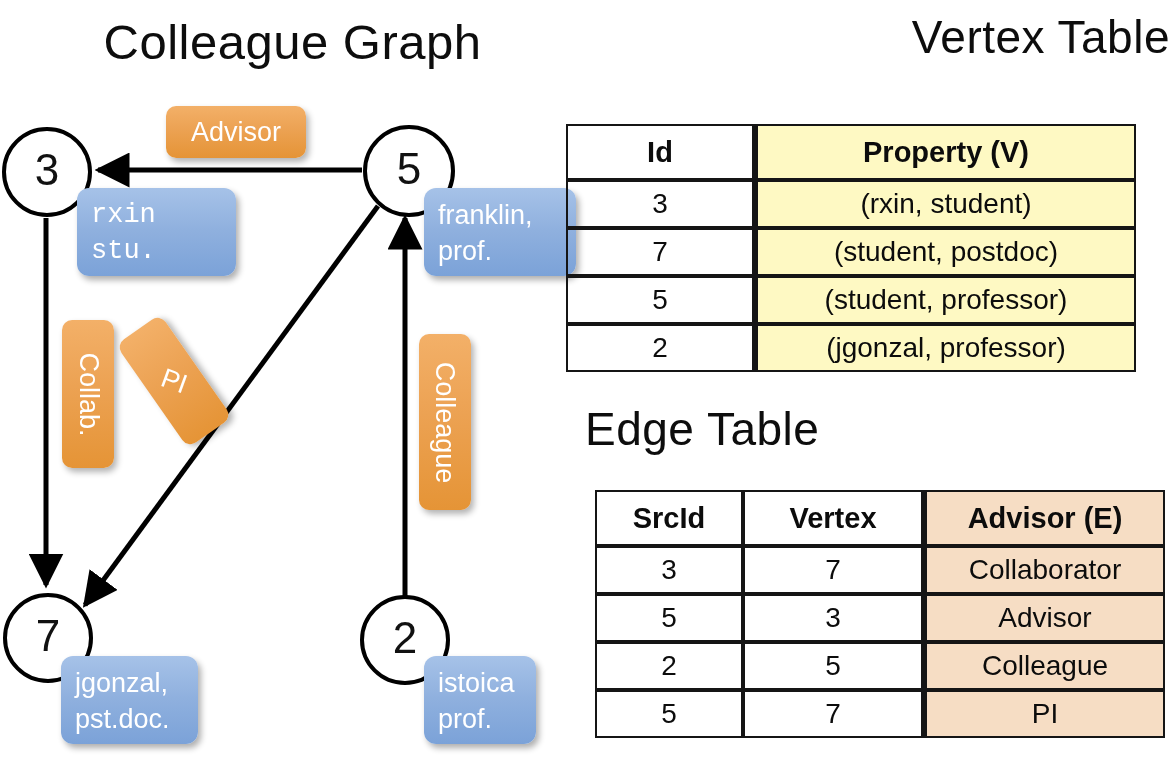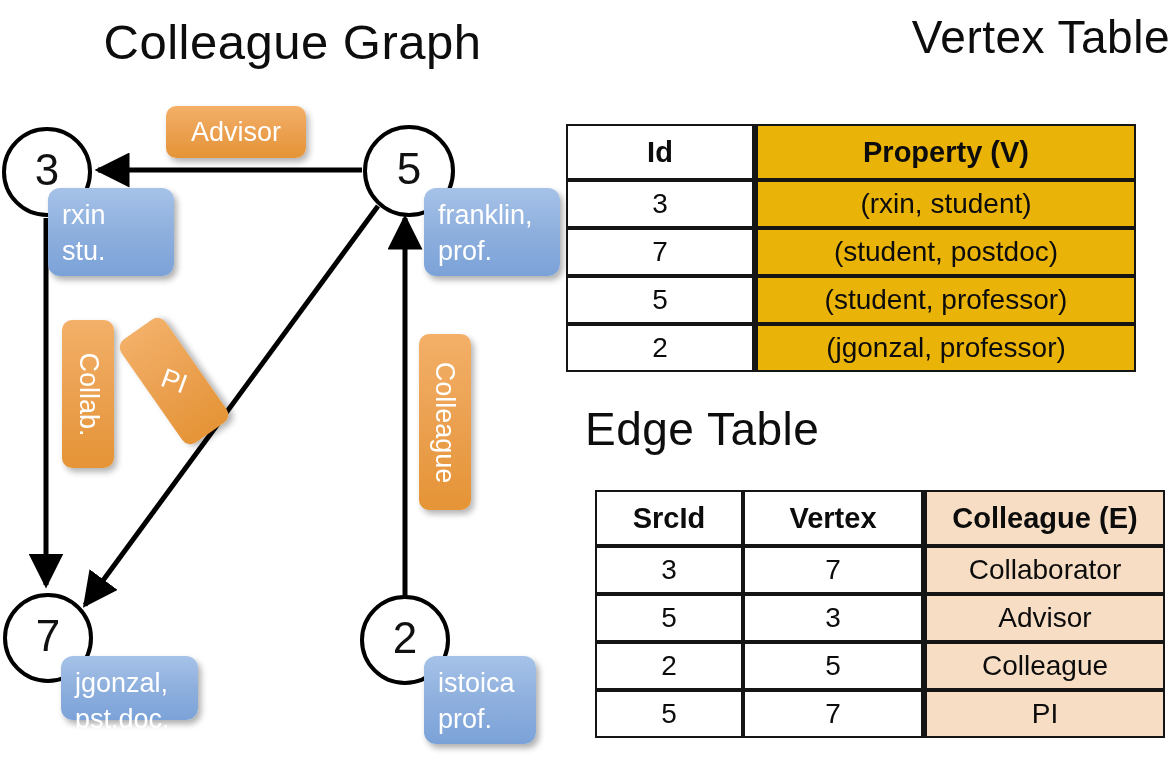--- a/index.html
+++ b/index.html
@@ -130,21 +130,21 @@
     padding: 0;
     height: 44px;
     vertical-align: middle;
   }
   .tbl th {
     font-weight: 700;
     font-size: 29px;
     height: 52px;
   }
   .sep-col { border-left-width: 4px !important; }
-  .fill-blue  { background: #eab308; }
+  .fill-blue  { background: #fef9c3; }
   .fill-peach { background: #f6ddc4; }
 
   #vertex-table { left: 566px; top: 100px; width: 570px; margin-top: 24px; }
   #edge-table   { left: 595px; top: 490px; width: 570px; }
 </style>
 </head>
 <body>
 
 <div class="title" id="title-property-graph">Colleague Graph</div>
 
@@ -176,27 +176,27 @@
   <div class="node" id="node-5" style="left:363px; top:125px; width:92px; height:92px;">
     <span class="node-label">5</span>
   </div>
   <div class="node" id="node-7" style="left:3px; top:593px; width:90px; height:90px;">
     <span class="node-label">7</span>
   </div>
   <div class="node" id="node-2" style="left:360px; top:595px; width:90px; height:90px;">
     <span class="node-label">2</span>
   </div>
 
-  <div class="prop-box" style="left:48px; top:188px; width:126px; height:88px;">rxin
+  <div class="prop-box" style="left:77px; top:188px; width:159px; height:88px;font-family:Liberation Mono, monospace;">rxin
 stu.</div>
 
-  <div class="prop-box" style="left:424px; top:188px; width:136px; height:88px;">franklin,
+  <div class="prop-box" style="left:424px; top:188px; width:152px; height:88px;">franklin,
 prof.</div>
 
-  <div class="prop-box" style="left:61px; top:656px; width:137px; height:64px;">jgonzal,
+  <div class="prop-box" style="left:61px; top:656px; width:137px; height:88px;">jgonzal,
 pst.doc.</div>
 
   <div class="prop-box" style="left:424px; top:656px; width:112px; height:88px;">istoica
 prof.</div>
 
   <div class="edge-chip" style="left:166px; top:106px; width:140px; height:52px;">
     <span>Advisor</span>
   </div>
 
   <div class="edge-chip chip-vertical" style="left:62px; top:320px; width:52px; height:148px;">
@@ -247,21 +247,21 @@
 <table class="tbl" id="edge-table">
   <colgroup>
       <col style="width:148px">
       <col style="width:180px">
       <col style="width:242px">
     </colgroup>
   <thead>
     <tr>
       <th>SrcId</th>
       <th>Vertex</th>
-      <th class="fill-peach sep-col">Colleague (E)</th>
+      <th class="fill-peach sep-col">Advisor (E)</th>
     </tr>
   </thead>
   <tbody>
     <tr>
       <td>3</td>
       <td>7</td>
       <td class="fill-peach sep-col">Collaborator</td>
     </tr>
     <tr>
       <td>5</td>

